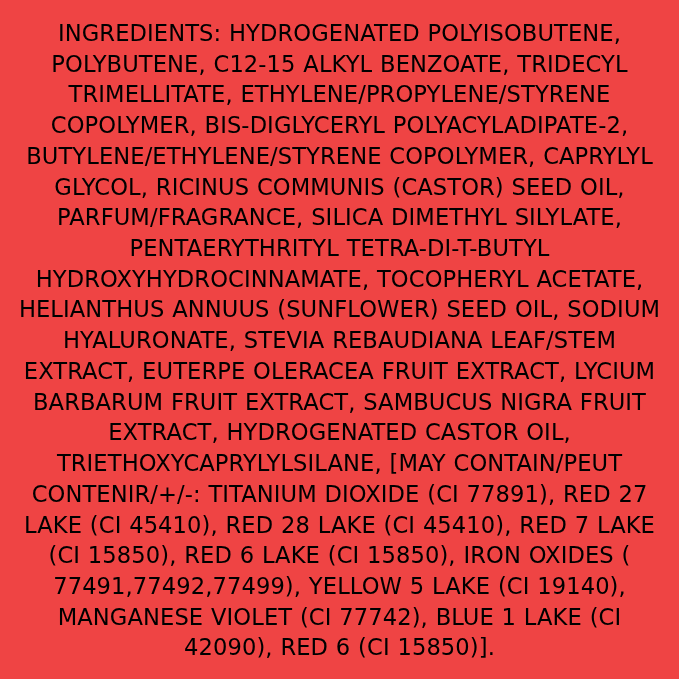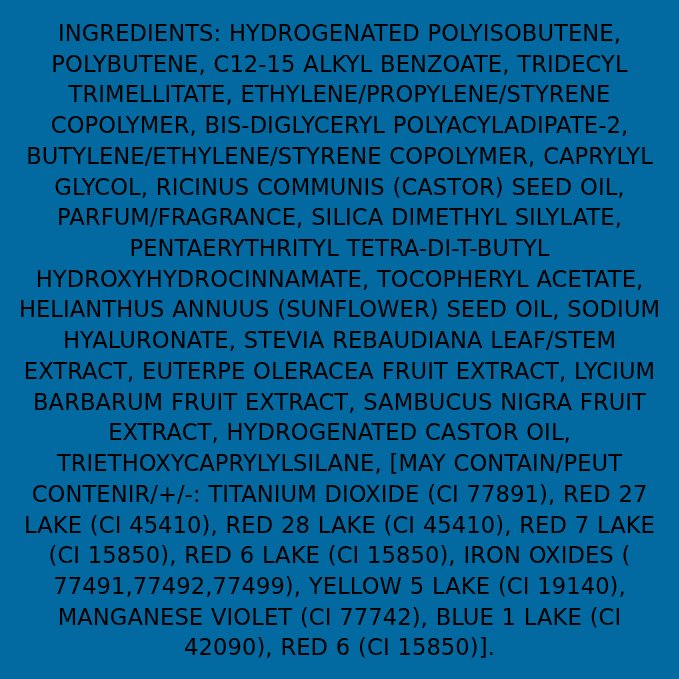--- a/index.html
+++ b/index.html
@@ -12,21 +12,21 @@
     height: 679px;
     font-family: "DejaVu Sans", sans-serif;
   }
   .page {
     width: 679px;
     height: 679px;
     box-sizing: border-box;
     display: flex;
     align-items: flex-start;
     justify-content: center;
-    background: #0369a1;
+    background: #ef4444;
   }
   .ingredients-block {
     width: 645px;
     margin-top: 18px;
     text-align: center;
     color: #000000;
     font-size: 22.6px;
     line-height: 1.36;
     letter-spacing: 0.1px;
     word-spacing: 0.5px;

